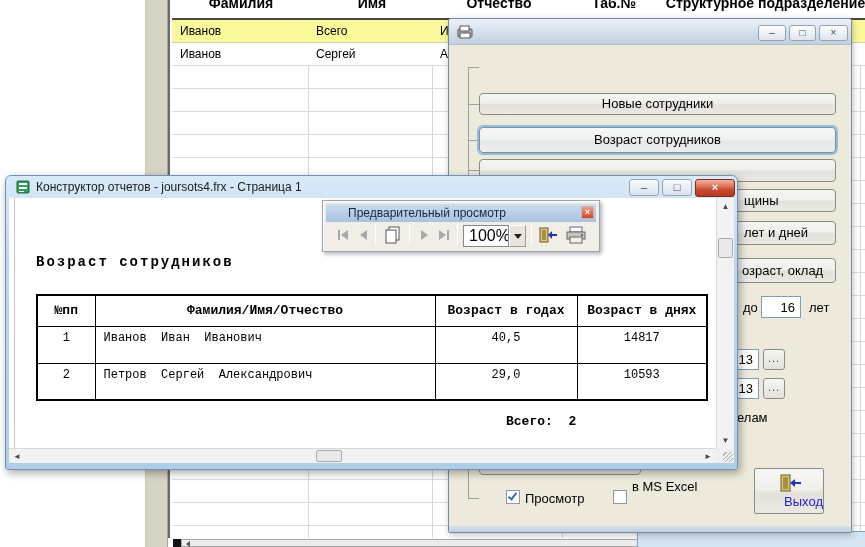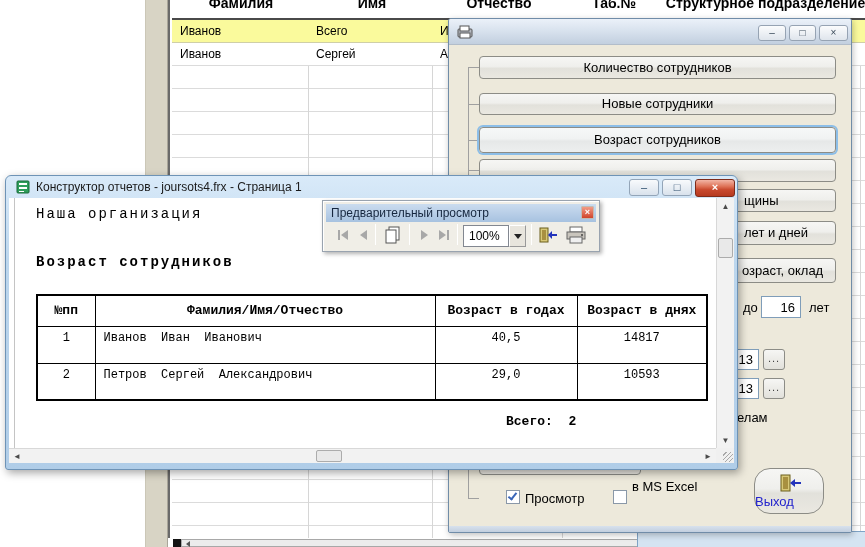--- a/index.html
+++ b/index.html
@@ -32,21 +32,21 @@
   .win-btn{position:absolute;top:6px;height:16px;background:linear-gradient(#FBFCFD,#DFE5EC);border:1px solid #96A3B3;border-radius:3px;color:#3A4A5A;font-size:10px;line-height:13px;text-align:center;cursor:default}
   .tree{background:#A0A0A0}
   .dlg-btn{position:absolute;left:30px;width:357px;background:linear-gradient(#F6F6F4 0%,#EFEFEC 45%,#E2E1DB 55%,#EAE8E1 100%);border:1px solid #8C8C86;border-radius:4px;font-size:13px;color:#000;text-align:center;white-space:nowrap}
   .dlg-btn.focused{box-shadow:0 0 0 2px #8CBEE8;background:linear-gradient(#F6F8F8 0%,#F0F2F2 45%,#E6E8E8 55%,#EDEFEF 100%)}
   .frag{position:absolute;white-space:nowrap}
   .tinput{position:absolute;border:1px solid #7F9DB9;background:#fff;font-family:"Liberation Sans",sans-serif;font-size:13px;text-align:right;padding-right:5px}
   .mini-btn{position:absolute;width:22px;height:21px;background:linear-gradient(#F6F6F4,#E2E1DB);border:1px solid #8C8C86;border-radius:3px;font-size:11px;line-height:16px;color:#444;text-align:center;letter-spacing:1px}
   .dlg-label{position:absolute;font-size:13px;white-space:nowrap}
   .cb-box{position:absolute;width:14px;height:14px;background:#fff;border:1px solid #8A98A8}
   .check{position:absolute;left:3px;top:0;width:5px;height:9px;border-right:2px solid #3A66B8;border-bottom:2px solid #3A66B8;transform:rotate(38deg)}
-  .exit-btn{position:absolute;left:305px;top:449px;width:70px;height:46px;background:linear-gradient(#F6F6F4 0%,#EFEFEC 45%,#E2E1DB 55%,#EAE8E1 100%);border:1px solid #8C8C86;border-radius:16px;text-align:left}
+  .exit-btn{position:absolute;left:305px;top:449px;width:70px;height:46px;background:linear-gradient(#F6F6F4 0%,#EFEFEC 45%,#E2E1DB 55%,#EAE8E1 100%);border:1px solid #8C8C86;border-radius:2px;text-align:right}
   .exit-label{position:absolute;left:0;bottom:4px;width:100%;font-size:13px;color:#2323CD}
 
   
   .rw{left:5px;top:175px;width:733px;height:295px;background:linear-gradient(#D9EAF9,#BCD6ED 30%,#B0CDE8);border:1px solid #6E93B6;border-radius:6px 6px 3px 3px;box-shadow:2px 3px 9px rgba(0,0,0,.35)}
   .rw-title-text{position:absolute;left:30px;top:4px;font-size:12px;color:#1A1A1A;white-space:nowrap}
   .rw-btn{position:absolute;top:3px;height:17px;border-radius:3px;text-align:center;font-size:11px;line-height:15px}
   .rw-btn.std{background:linear-gradient(#F8FAFC,#D9E2EC);border:1px solid #93A5B8;color:#2A4A6A}
   .rw-btn.close{background:linear-gradient(#F2B5A5,#DE7257 40%,#C94A2F 60%,#B63A20);border:1px solid #7E2B1A;color:#fff;font-weight:bold;height:18px}
   .rw-client{position:absolute;left:3px;top:22px;width:725px;height:265px;background:#fff}
   .page{position:absolute;left:0;top:0;width:707px;height:250px;background:#fff;overflow:hidden}
@@ -63,28 +63,28 @@
   .total-line{position:absolute;left:497px;top:216px;font-size:13px;font-weight:bold;white-space:pre}
   .vscroll{position:absolute;left:707px;top:0;width:18px;height:250px;background:#F2F2F2;border-left:1px solid #D8D8D8}
   .hscroll{position:absolute;left:0;top:250px;width:707px;height:15px;background:#F2F2F2;border-top:1px solid #D8D8D8}
   .sb-arrow{position:absolute;color:#4A4A4A;font-size:8px;text-align:center}
   .sb-thumb{position:absolute;background:#E9E9E9;border:1px solid #ACACAC;border-radius:2px}
   .sb-corner{position:absolute;left:707px;top:250px;width:18px;height:15px;background:#F0F0F0}
   .grip{position:absolute;right:1px;bottom:1px;width:10px;height:10px;background:repeating-linear-gradient(135deg,transparent 0 2px,#A8A8A8 2px 3px)}
 
   
   .tb{left:322px;top:200px;width:278px;height:52px;background:#F0EEE7;border:1px solid #99A3AF;box-shadow:2px 2px 4px rgba(0,0,0,.3),inset 1px 1px 0 #fff}
-  .tb-title{position:absolute;left:3px;top:3px;width:270px;height:18px;background:linear-gradient(#CBDCEF,#A7C2E0);font-size:12px;color:#16273F;padding:2px 0 0 5px}
+  .tb-title{position:absolute;left:3px;top:3px;width:270px;height:18px;background:linear-gradient(#CBDCEF,#A7C2E0);font-size:12px;color:#16273F;padding:2px 0 0 22px}
   .tb-close{position:absolute;right:2px;top:2px;width:13px;height:13px;background:linear-gradient(#F29B85,#D0442A);border:1px solid #C2BAB2;color:#fff;font-size:9px;line-height:10px;text-align:center;border-radius:1px;font-weight:bold}
   .tb-btn{position:absolute;top:24px;height:20px;display:flex;align-items:center;justify-content:center;gap:1px}
   .tri-l{width:0;height:0;border-top:5px solid transparent;border-bottom:5px solid transparent;border-right:7px solid #A8A8A8}
   .tri-r{width:0;height:0;border-top:5px solid transparent;border-bottom:5px solid transparent;border-left:7px solid #A8A8A8}
   .nav-bar{width:2px;height:10px;background:#A8A8A8}
   .tb-sep{position:absolute;top:23px;width:1px;height:21px;background:#C6C6C6;border-right:1px solid #FFF}
-  .zoom-input{position:absolute;left:140px;top:24px;width:46px;height:22px;border:1px solid #828790;background:#fff;font-family:"Liberation Sans",sans-serif;font-size:12px;padding-left:5px}
+  .zoom-input{position:absolute;left:140px;top:24px;width:46px;height:22px;border:1px solid #828790;background:#fff;font-family:"Liberation Sans",sans-serif;font-size:16px;padding-left:5px}
   .zoom-drop{position:absolute;left:186px;top:24px;width:17px;height:22px;background:#E8E5DD;border:1px solid #999;border-top-color:#FFF;border-left-color:#FFF;display:flex;align-items:center;justify-content:center}
   .drop-arrow{width:0;height:0;border-left:4px solid transparent;border-right:4px solid transparent;border-top:5px solid #222}
 </style>
 </head>
 <body>
 
 <div class="screen">
 
   <div class="abs bg-left-strip"></div>
 
@@ -134,21 +134,20 @@
       <span class="win-btn" style="left:370px;width:29px">×</span>
     </div>
 
     <div class="abs tree" style="left:19px;top:49px;width:1px;height:430px"></div>
     <div class="abs tree" style="left:19px;top:48px;width:11px;height:1px"></div>
     <div class="abs tree" style="left:19px;top:85px;width:11px;height:1px"></div>
     <div class="abs tree" style="left:19px;top:121px;width:11px;height:1px"></div>
     <div class="abs tree" style="left:19px;top:151px;width:11px;height:1px"></div>
     <div class="abs tree" style="left:19px;top:479px;width:11px;height:1px"></div>
 
-    <div class="dlg-btn" style="top:37px;height:23px;line-height:21px">Количество сотрудников</div>
     <div class="dlg-btn" style="top:74px;height:22px;line-height:20px">Новые сотрудники</div>
     <div class="dlg-btn focused" style="top:108px;height:26px;line-height:24px">Возраст сотрудников</div>
     <div class="dlg-btn" style="top:140px;height:23px"></div>
     <div class="dlg-btn" style="top:170px;height:23px;line-height:21px">
       <span class="frag" style="left:264px">щины</span>
     </div>
     <div class="dlg-btn" style="top:202px;height:24px;line-height:22px">
       <span class="frag" style="left:264px">лет и дней</span>
     </div>
     <div class="dlg-btn" style="top:239px;height:25px;line-height:23px">
@@ -200,21 +199,20 @@
       </svg>
       <span class="rw-title-text">Конструктор отчетов - joursots4.frx - Страница 1</span>
       <span class="rw-btn std" style="left:623px;width:30px">–</span>
       <span class="rw-btn std" style="left:656px;width:30px">□</span>
       <span class="rw-btn close" style="left:689px;width:40px">×</span>
     </div>
 
     <div class="rw-client">
       <div class="page mono">
         <div class="page-edge"></div>
-        <div class="org-line">Наша организация</div>
         <div class="rep-heading">Возраст сотрудников</div>
 
         <table class="rep-table mono" style="border:2px solid #000">
           <tbody>
               <tr>
             <td class="hd" style="width:58px">№пп</td>
             <td class="hd" style="width:340px">Фамилия/Имя/Отчество</td>
             <td class="hd" style="width:142px">Возраст в годах</td>
             <td class="hd" style="width:130px">Возраст в днях</td>
           </tr>

